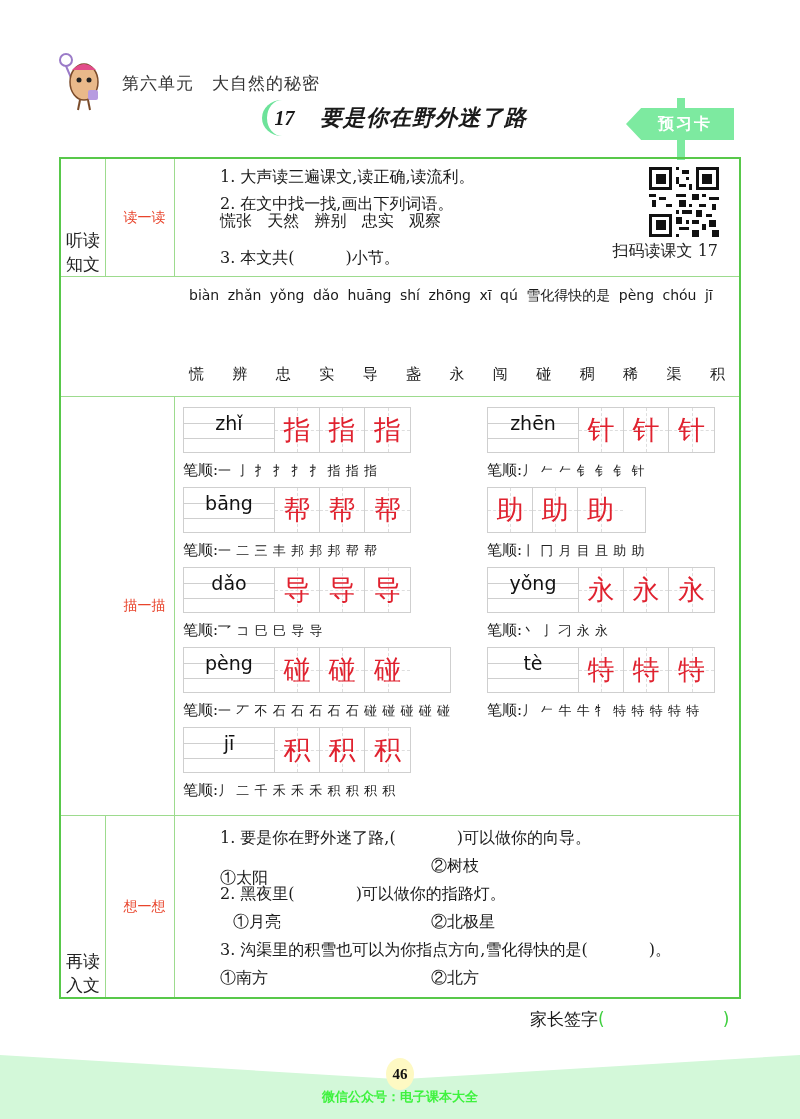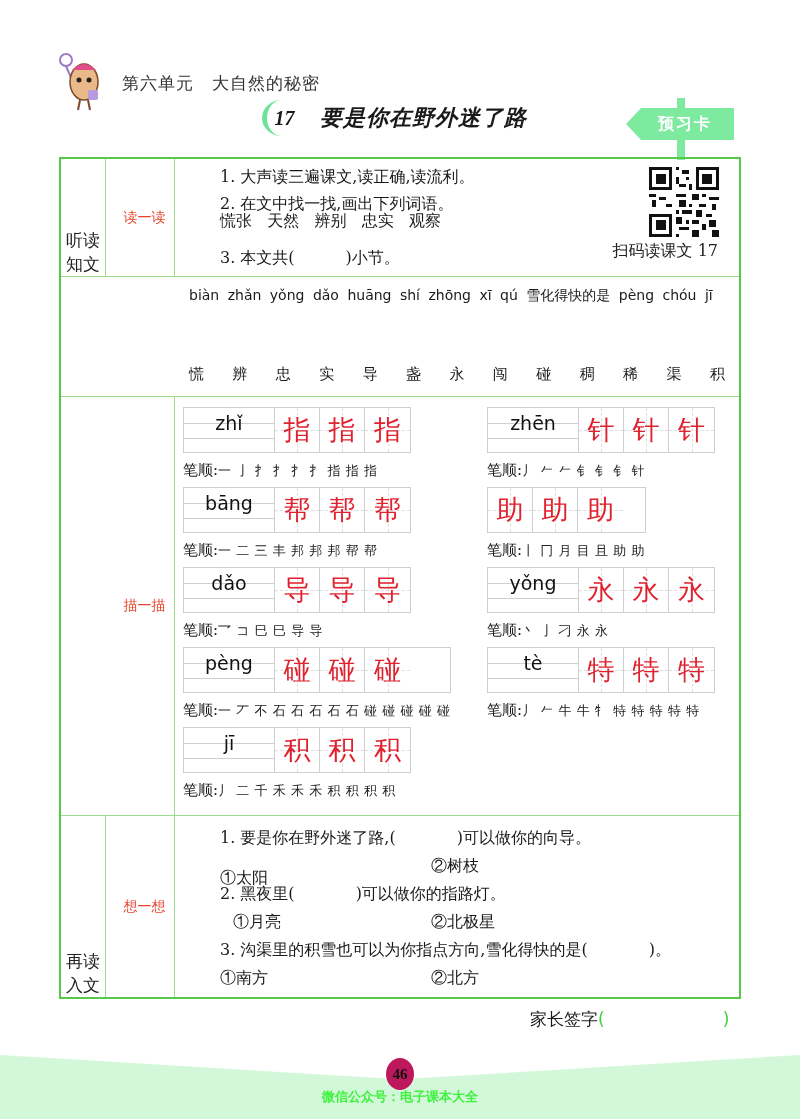--- a/index.html
+++ b/index.html
@@ -44,21 +44,21 @@
     .hz-cell span { position: relative; z-index: 1; }
     .stroke-line { margin-top: 8px; font-size: 14px; display: flex; align-items: center; }
     .stroke-label { font-size: 15px; }
     .stroke-seq { font-size: 13px; letter-spacing: 1px; color: #222; font-family: Liberation Serif, serif; }
 
     .sign-line { position: absolute; left: 530px; top: 1008px; font-size: 17px; font-family: "DejaVu Sans", sans-serif; }
     .sign-line .paren { color: #3fcf3f; }
     .sign-gap { display: inline-block; width: 118px; }
 
     .footer-bg { position: absolute; left: 0; top: 1055px; width: 800px; height: 64px; background: #d3f8d9; clip-path: polygon(0 0, 50% 38%, 100% 0, 100% 100%, 0 100%); }
-    .page-circle { position: absolute; left: 386px; top: 1058px; width: 28px; height: 32px; border-radius: 50%; background: #be185d; display: flex; align-items: center; justify-content: center; font-family: "Liberation Serif", serif; font-weight: bold; font-size: 15px; color: #111; }
+    .page-circle { position: absolute; left: 386px; top: 1058px; width: 28px; height: 32px; border-radius: 50%; background: #fef9c3; display: flex; align-items: center; justify-content: center; font-family: "Liberation Serif", serif; font-weight: bold; font-size: 15px; color: #111; }
     .footer-text { position: absolute; left: 0; right: 0; top: 1088px; text-align: center; font-family: "DejaVu Sans", sans-serif; font-size: 13px; font-weight: bold; color: #3ef23e; }
   </style>
 </head>
 <body>
 
 <div class="mascot">
   <svg width="48" height="60" viewBox="0 0 48 60">
     <circle cx="8" cy="8" r="6" fill="none" stroke="#9b7bc8" stroke-width="2"></circle>
     <line x1="8" y1="14" x2="14" y2="28" stroke="#9b7bc8" stroke-width="2"></line>
     <ellipse cx="26" cy="30" rx="14" ry="18" fill="#e9b98a" stroke="#7a4b2a" stroke-width="1.5"></ellipse>

